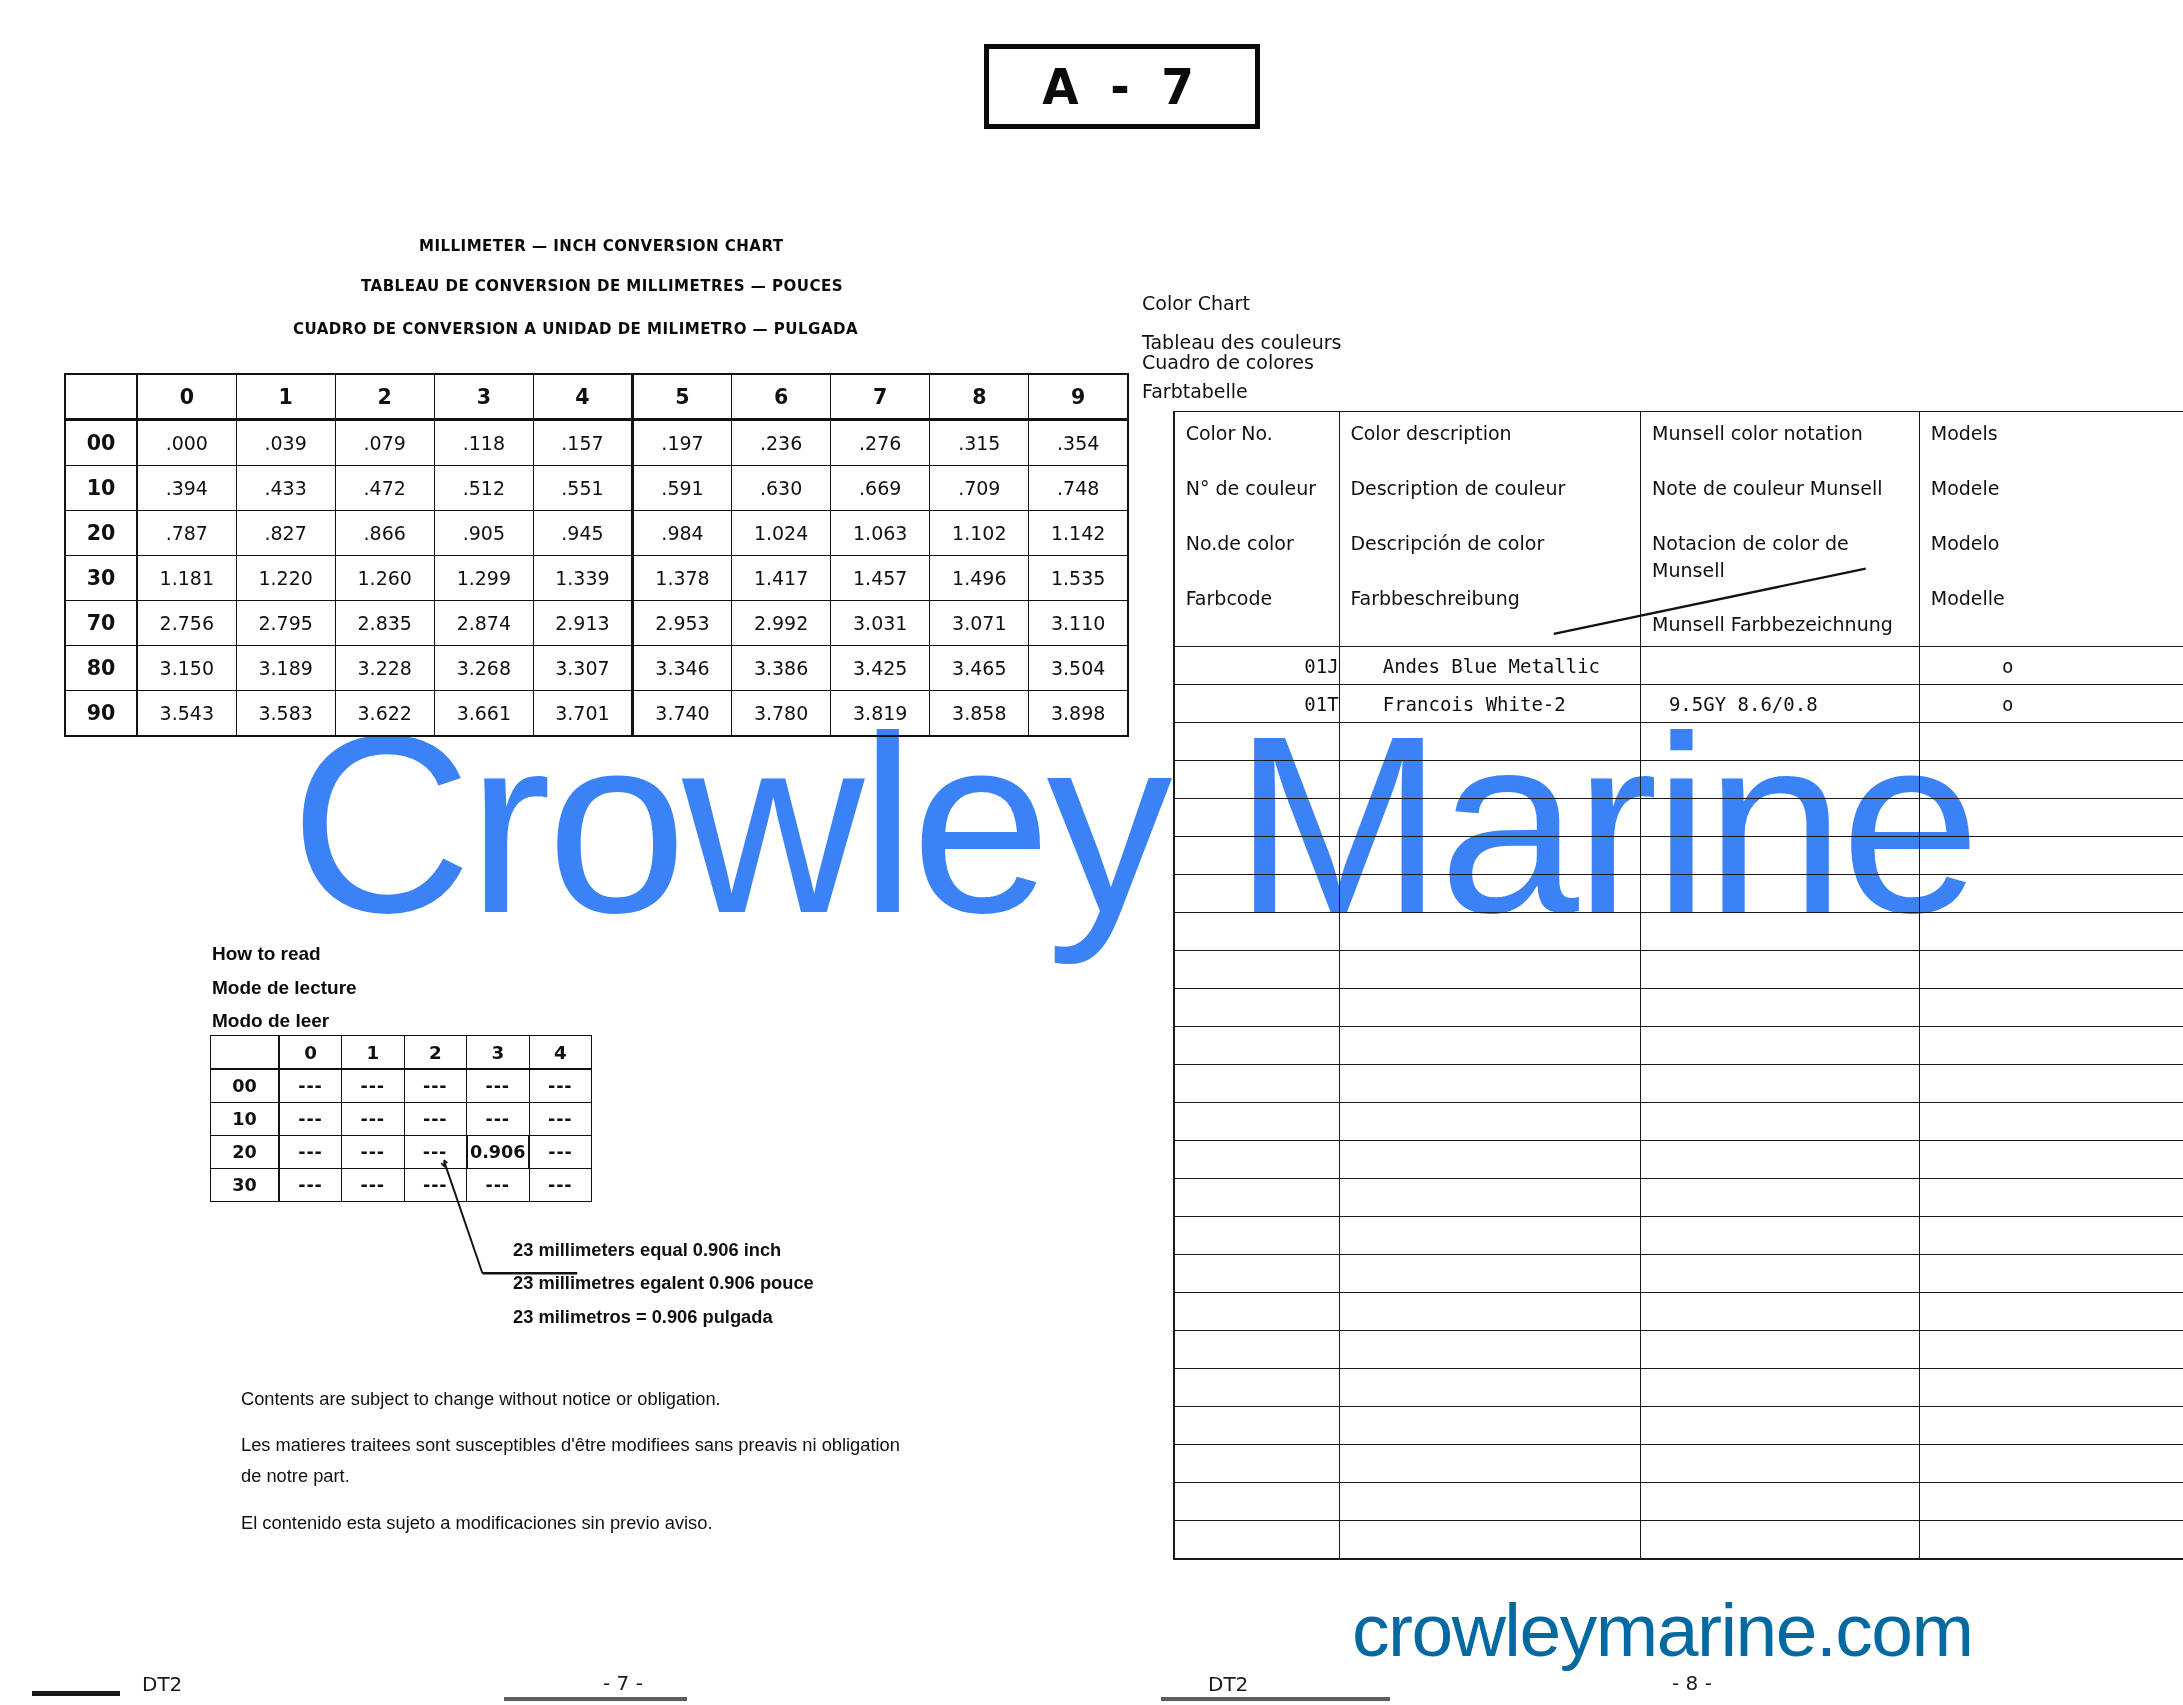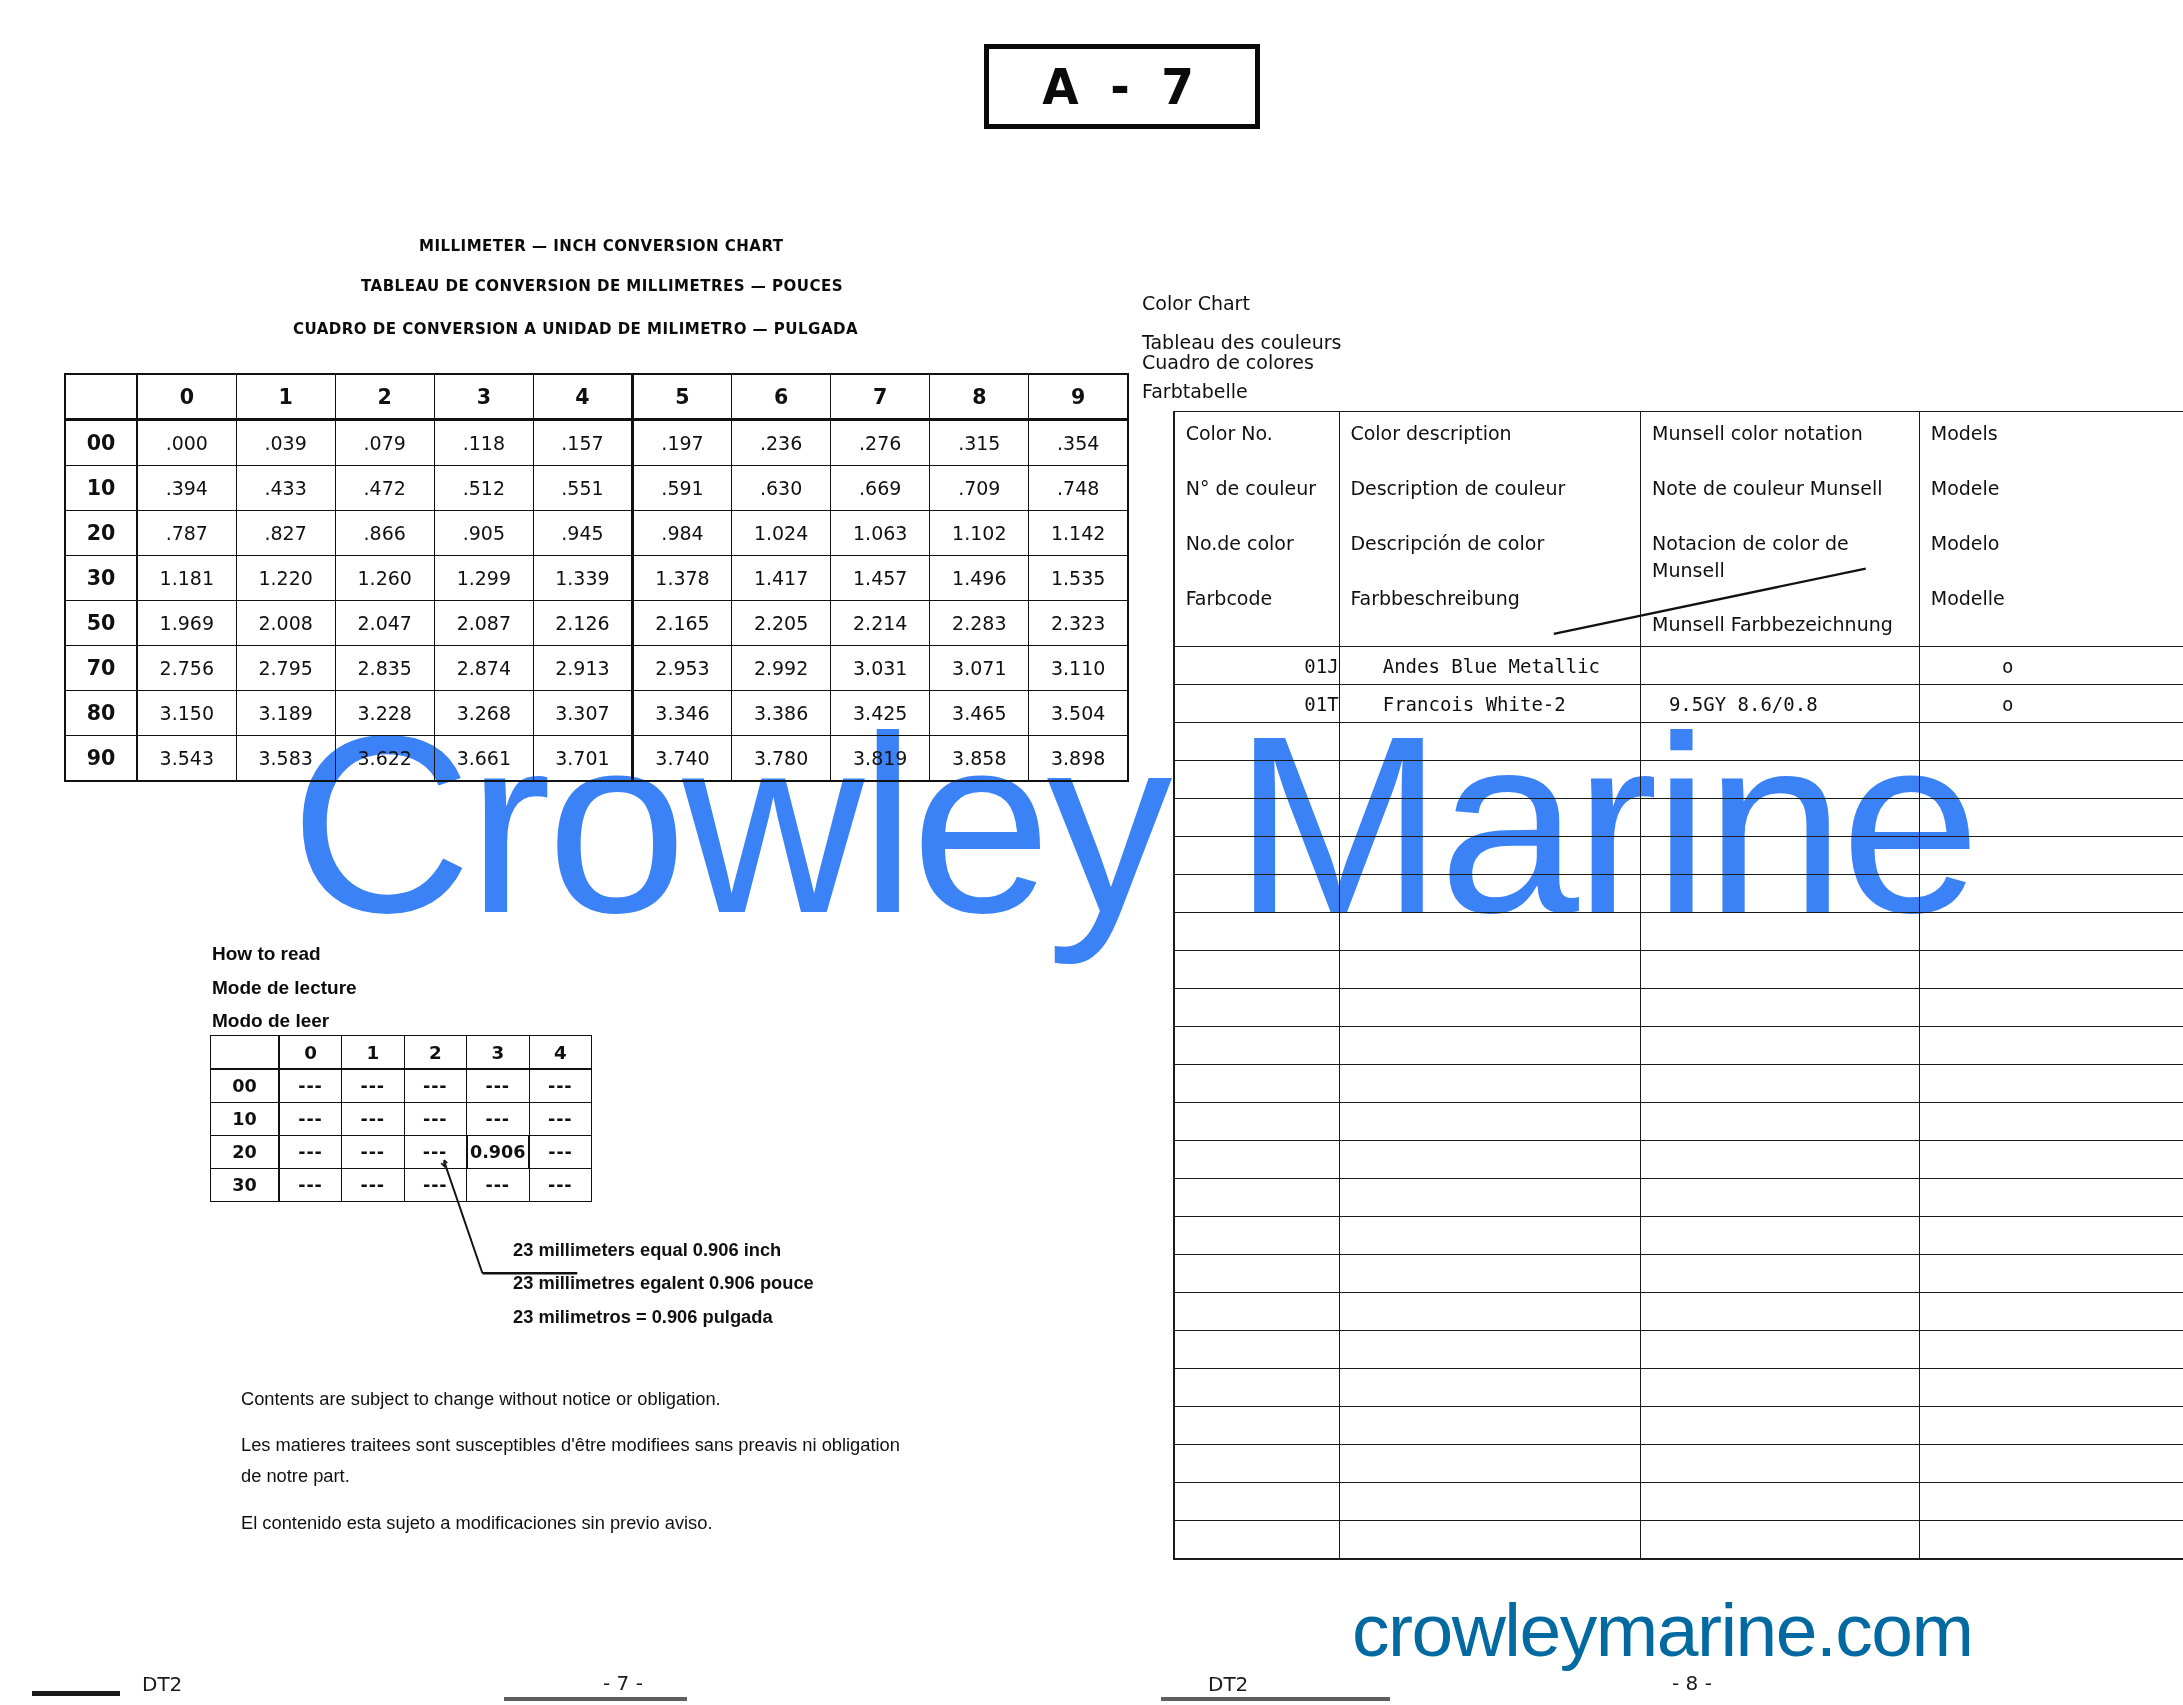--- a/index.html
+++ b/index.html
@@ -290,33 +290,20 @@
         <td>1.181</td>
         <td>1.220</td>
         <td>1.260</td>
         <td>1.299</td>
         <td>1.339</td>
         <td class="grp-start">1.378</td>
         <td>1.417</td>
         <td>1.457</td>
         <td>1.496</td>
         <td class="last-col">1.535</td>
-      </tr>
-      <tr>
-        <td class="rowlab">50</td>
-        <td>1.969</td>
-        <td>2.008</td>
-        <td>2.047</td>
-        <td>2.087</td>
-        <td>2.126</td>
-        <td class="grp-start">2.165</td>
-        <td>2.205</td>
-        <td>2.214</td>
-        <td>2.283</td>
-        <td class="last-col">2.323</td>
       </tr>
       <tr>
         <td class="rowlab">70</td>
         <td>2.756</td>
         <td>2.795</td>
         <td>2.835</td>
         <td>2.874</td>
         <td>2.913</td>
         <td class="grp-start">2.953</td>
         <td>2.992</td>

